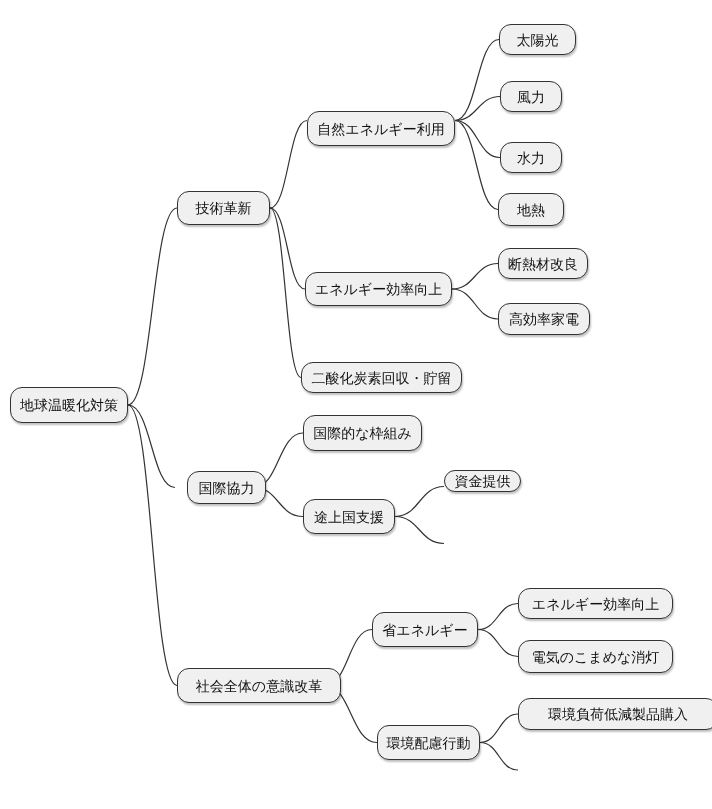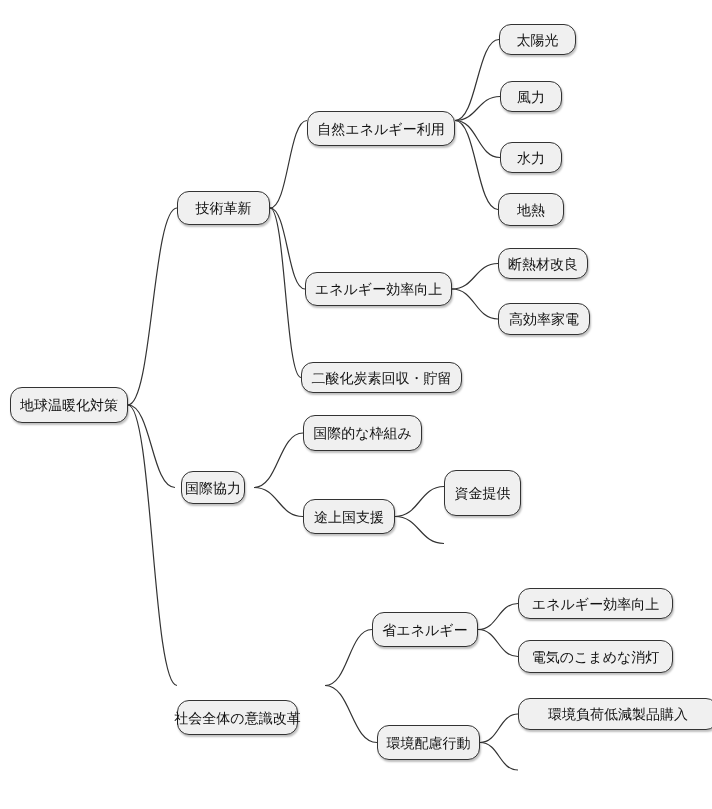--- a/index.html
+++ b/index.html
@@ -89,30 +89,30 @@
   <div class="node" style="left:498px;top:193px;width:66px;height:33px">地熱</div>
 
   <div class="node" style="left:305px;top:272px;width:147px;height:34px">エネルギー効率向上</div>
 
   <div class="node" style="left:498px;top:248px;width:90px;height:31px">断熱材改良</div>
 
   <div class="node" style="left:498px;top:303px;width:92px;height:32px">高効率家電</div>
 
   <div class="node" style="left:301px;top:362px;width:161px;height:31px">二酸化炭素回収・貯留</div>
 
-  <div class="node" style="left:181px;top:471px;width:64px;height:33px">国際協力</div>
+  <div class="node" style="left:187px;top:471px;width:79px;height:33px">国際協力</div>
 
   <div class="node" style="left:303px;top:415px;width:119px;height:36px">国際的な枠組み</div>
 
   <div class="node" style="left:303px;top:499px;width:92px;height:35px">途上国支援</div>
 
-  <div class="node" style="left:444px;top:470px;width:77px;height:46px">資金提供</div>
+  <div class="node" style="left:444px;top:470px;width:77px;height:22px">資金提供</div>
 
 
-  <div class="node" style="left:177px;top:700px;width:121px;height:35px">社会全体の意識改革</div>
+  <div class="node" style="left:177px;top:668px;width:164px;height:35px">社会全体の意識改革</div>
 
   <div class="node" style="left:372px;top:612px;width:106px;height:35px">省エネルギー</div>
 
   <div class="node" style="left:518px;top:588px;width:155px;height:31px">エネルギー効率向上</div>
 
   <div class="node" style="left:377px;top:725px;width:103px;height:35px">環境配慮行動</div>
 
   <div class="node" style="left:518px;top:640px;width:155px;height:33px">電気のこまめな消灯</div>
 
   <div class="node" style="left:518px;top:698px;width:200px;height:32px">環境負荷低減製品購入</div>

